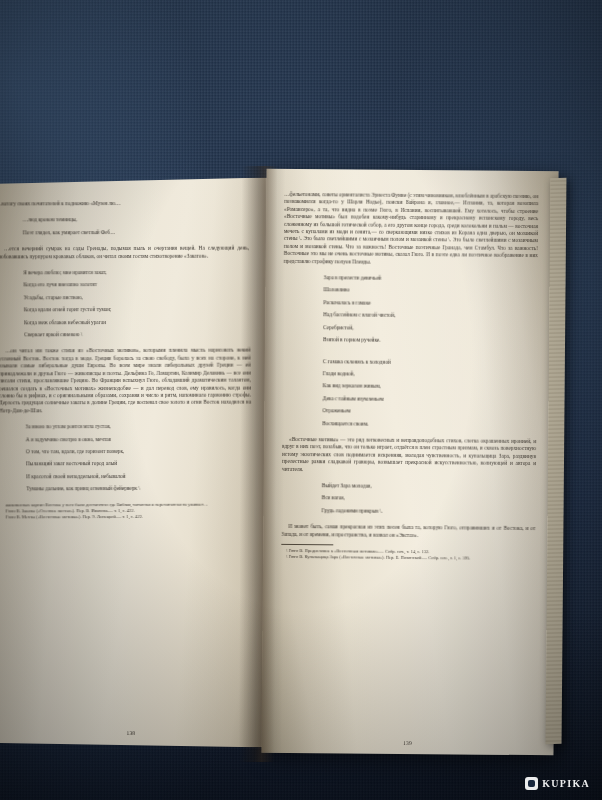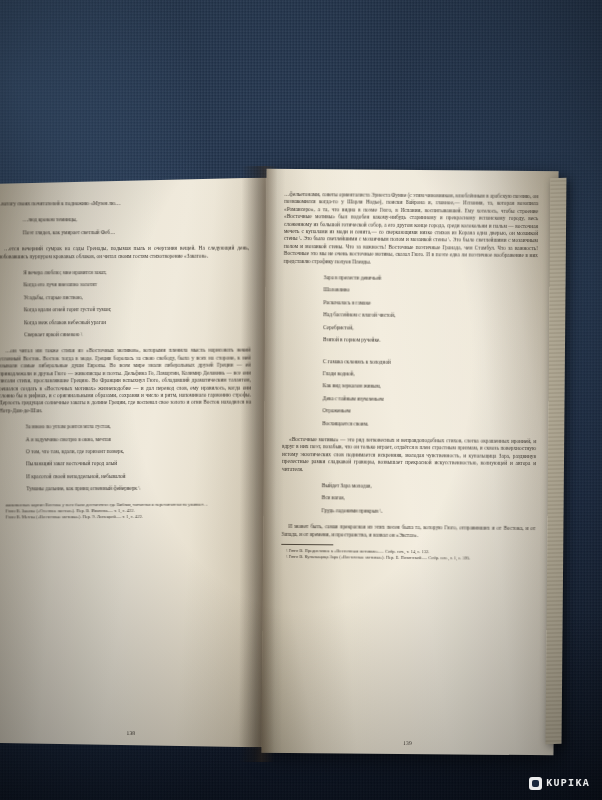--- a/index.html
+++ b/index.html
@@ -187,21 +187,21 @@
   #watermark .wm-mark::before {
     content: "";
     position: absolute;
     left: 3px; top: 3px;
     width: 7px; height: 7px;
     border-radius: 2px;
     background: #1b2a40;
   }
   #watermark .wm-text {
     color: #ffffff;
-    font-family: Liberation Mono, monospace;
+    font-family: Liberation Serif, serif;
     font-size: 10px;
     letter-spacing: 1.3px;
     font-weight: bold;
   }
 </style>
 </head>
 <body>
 
 <div id="photo">
 

